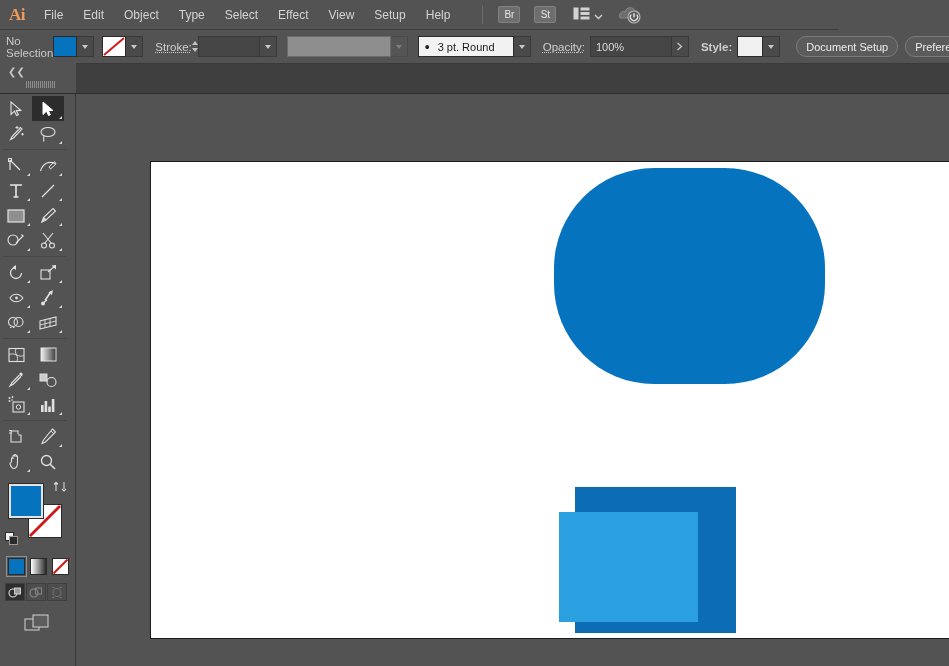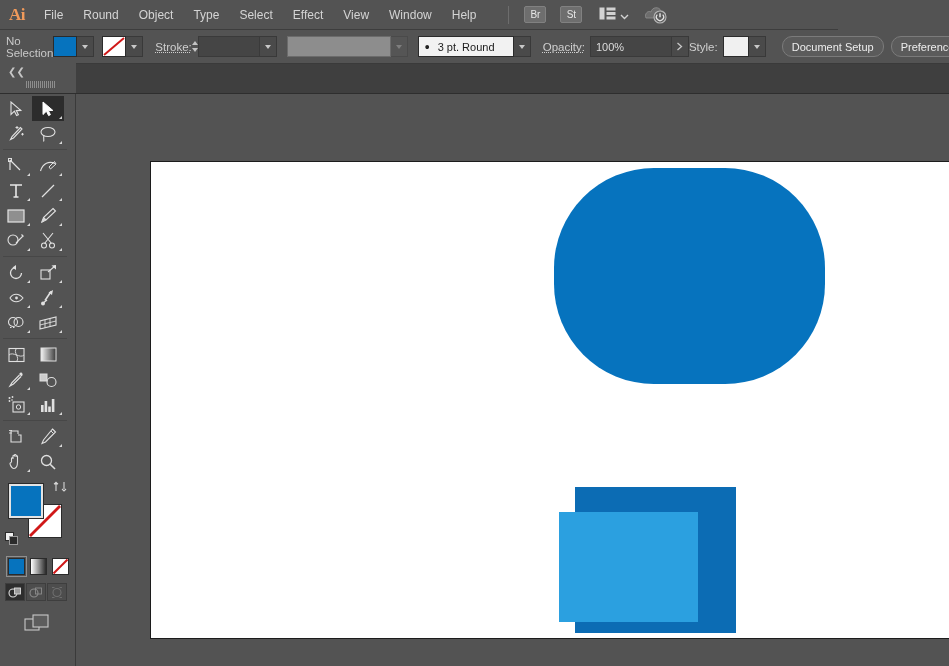--- a/index.html
+++ b/index.html
@@ -227,27 +227,27 @@
   }
 </style>
 </head>
 <body>
 
 <div id="app">
 
   <div id="menubar">
     <div id="ai-logo">Ai</div>
     <div class="menu-item">File</div>
-    <div class="menu-item">Round</div>
+    <div class="menu-item">Edit</div>
     <div class="menu-item">Object</div>
     <div class="menu-item">Type</div>
     <div class="menu-item">Select</div>
     <div class="menu-item">Effect</div>
     <div class="menu-item">View</div>
-    <div class="menu-item">Window</div>
+    <div class="menu-item">Setup</div>
     <div class="menu-item">Help</div>
     <div id="menu-sep"></div>
     <div class="mb-btn">Br</div>
     <div class="mb-btn">St</div>
     <div id="ws-switcher">
       <span>
         <svg width="17" height="13" viewBox="0 0 17 13">
           <rect x="0.5" y="0.5" width="5" height="12" fill="#d2d2d2"></rect>
           <rect x="7.5" y="0.5" width="9" height="3" fill="#d2d2d2"></rect>
           <rect x="7.5" y="5" width="9" height="3" fill="#d2d2d2"></rect>
@@ -324,21 +324,21 @@
     <div class="cb-label" style="margin-left:12px;text-decoration:underline dotted;">Opacity:</div>
     <div style="display:flex;align-items:center;margin-left:5px;">
       <div class="field" style="width:82px;">100%</div>
       <div class="mini-caret">
         <svg width="7" height="9" viewBox="0 0 7 9">
             <path d="M1.5 1 L5.5 4.5 L1.5 8" stroke="#c8c8c8" stroke-width="1.3" fill="none"></path>
           </svg>
       </div>
     </div>
 
-    <div class="cb-label" style="">Style:</div>
+    <div class="cb-label" style="margin-left:12px;font-weight:bold;">Style:</div>
     <div style="display:flex;align-items:center;margin-left:5px;">
       <div style="width:26px;height:21px;background:#f0f0f0;border:1px solid #2b2b2b;"></div>
       <div class="mini-caret">
           <span class="caret-glyph"></span>
         </div>
     </div>
 
     <div class="cb-button" style="margin-left:16px;">Document Setup</div>
     <div class="cb-button" style="margin-left:7px;">Preferences</div>
 

